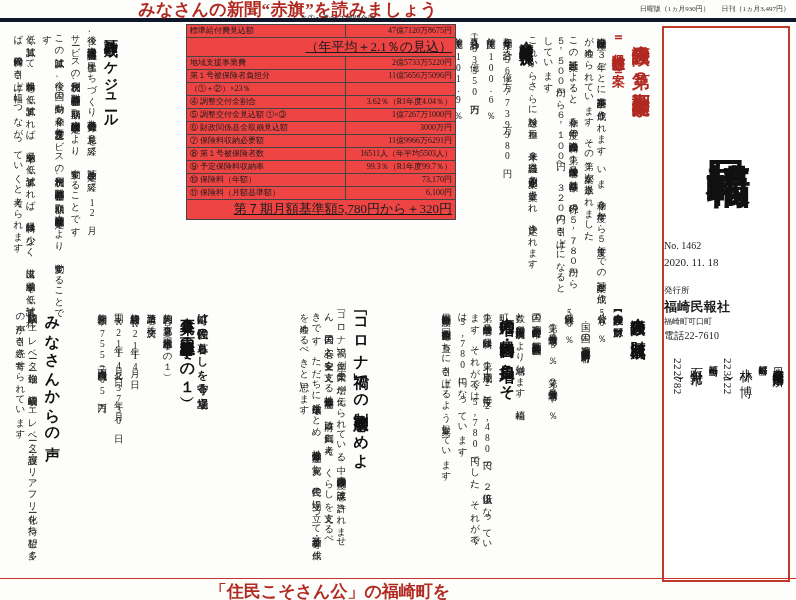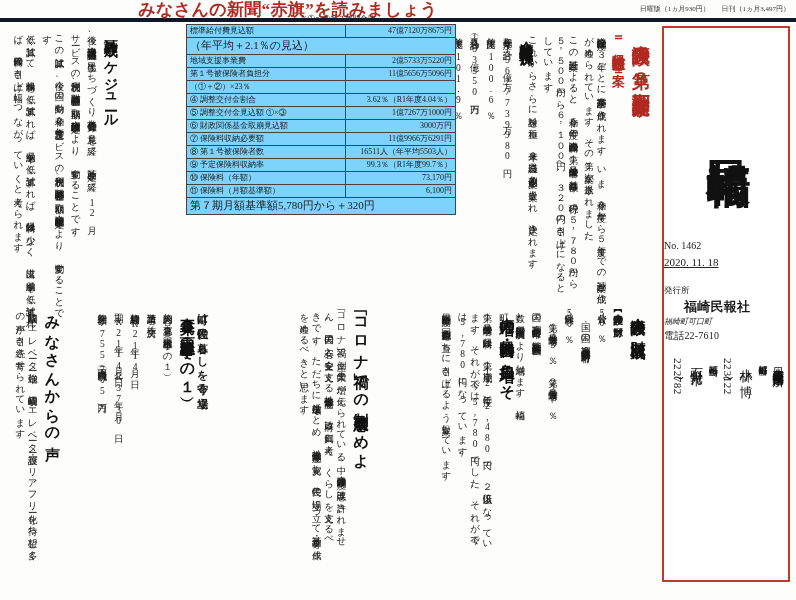--- a/index.html
+++ b/index.html
@@ -90,36 +90,35 @@
   .masthead-meta {
     position: absolute;
     left: 0; top: 210px;
     width: 128px;
     text-align: left;
     font-size: 9px;
     line-height: 1.6;
     color: #222;
   }
   .masthead-issue { font-size: 10px; }
-  .masthead-date { font-size: 11px; text-decoration: underline; }
+  .masthead-date { font-size: 11px; }
   .masthead-pub {
     position: absolute;
     left: 0; top: 256px;
     width: 128px;
     text-align: left;
     font-size: 9.5px;
     line-height: 1.5;
   }
   .masthead-pub .pub-name {
     font-size: 13px;
     font-weight: bold;
     letter-spacing: 0.02em;
-    margin-left: 20px;
-  }
-  .masthead-pub .pub-addr { font-size: 8px; font-style: italic; }
+  }
+  .masthead-pub .pub-addr { font-size: 8px; }
   .masthead-pub .pub-tel { font-size: 10px; letter-spacing: 0.02em; }
   .masthead-party {
     position: absolute;
     left: 0; top: 330px;
     width: 128px;
     height: 215px;
     display: flex;
     justify-content: center;
     align-items: flex-start;
   }
@@ -205,32 +204,32 @@
     height: 250px;
     margin-right: 2px;
     color: #222;
   }
   table.fee {
     position: absolute;
     left: 186px; top: 24px;
     width: 270px;
     border-collapse: collapse;
     font-size: 8px;
-    background: #7dd3fc;
+    background: #ef4444;
   }
   table.fee td {
     border: 1px solid #444;
     padding: 1px 3px;
     line-height: 1.25;
     vertical-align: middle;
     white-space: nowrap;
   }
   table.fee td.label { text-align: left; width: 152px; }
   table.fee td.value { text-align: right; }
-  table.fee td.note { text-align: left; font-size: 11px; }
+  table.fee td.note { text-align: right; font-size: 13px; text-decoration: underline; }
   .table-note {
     position: absolute;
     left: 300px; top: 14px;
     font-size: 7.5px;
     color: #222;
     white-space: nowrap;
   }
   
   .lower-headline {
     font-size: 15px;
@@ -416,14 +415,17 @@
     <div class="v txt-col" style="height:250px">契約内容　直谷第２雨水幹線工事（その１）</div>
     <div class="v lower-headline" style="height:230px">直谷第２雨水幹線工事（その１）</div>
     <div class="v txt-col bold" style="height:200px; font-size:11px">町は住民の暮らしを守る立場</div>
   </div>
 
   <div class="col-group" style="left:14px; top:306px; height:270px;">
     <div class="v txt-col" style="height:250px">福崎駅にエレベーター増強し、福崎駅のエレベーター設置・バリアフリー化を待ち望む多くの声が引き続き寄せられています。</div>
     <div class="v lower-headline" style="height:180px">みなさんからの声</div>
   </div>
 
+  <div class="bottom-banner">
+    <div class="bottom-title">「住民こそさん公」の福崎町を</div>
+  </div>
 
 </div>
 
 </body></html>

